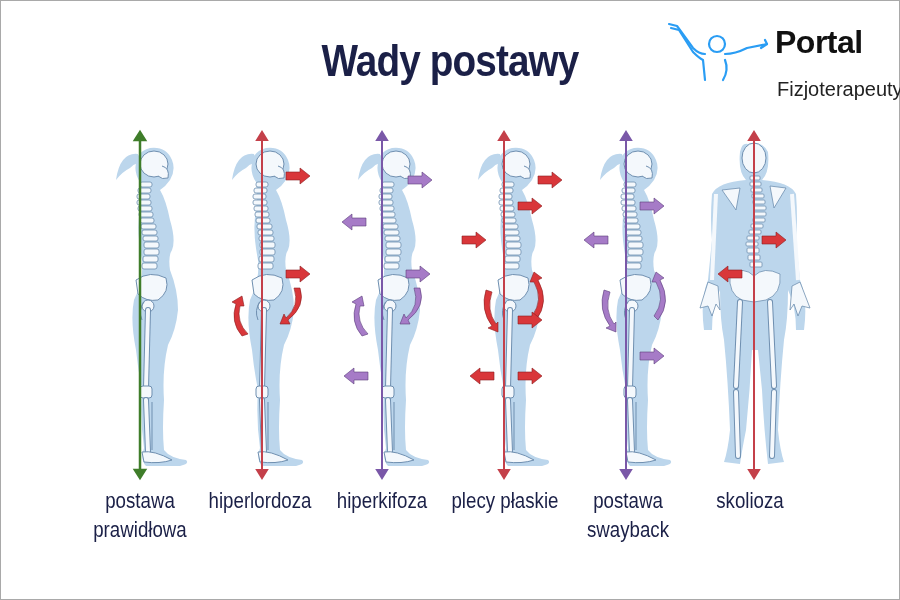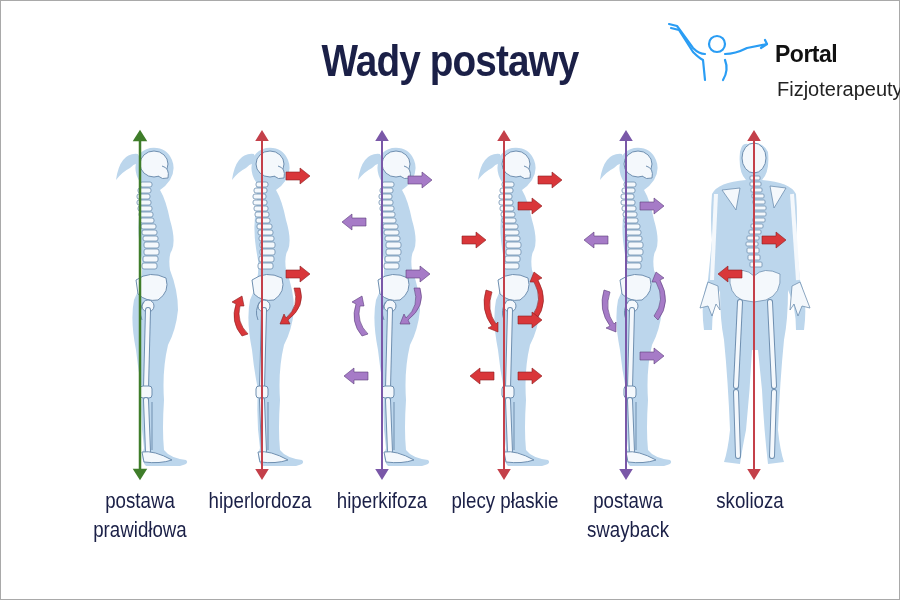--- a/index.html
+++ b/index.html
@@ -9,23 +9,23 @@
     border: 1px solid #a9a9a9; background: #ffffff;
   }
   .title {
     position: absolute; left: 280px; top: 36px; width: 340px; text-align: center;
     font-family: "Liberation Sans", sans-serif; font-weight: bold;
     font-size: 44px; letter-spacing: -1px; color: #1b2047;
     transform: scaleX(0.88); transform-origin: center;
   }
   .logo { position: absolute; left: 663px; top: 14px; width: 225px; height: 72px; }
   .logo .brand {
-    position: absolute; left: 112px; top: 27px;
+    position: absolute; left: 112px; top: 10px;
     font-family: "Liberation Sans", sans-serif; font-weight: bold;
-    font-size: 23px; color: #111111; letter-spacing: -0.5px;
+    font-size: 32px; color: #111111; letter-spacing: -0.5px;
   }
   .logo .sub {
     position: absolute; left: 114px; top: 64px;
     font-family: "Liberation Sans", sans-serif; font-size: 20px; color: #222;
   }
   .logo svg { position: absolute; left: 0; top: 0; }
   .figure { position: absolute; top: 130px; height: 350px; }
   .figure svg { position: absolute; left: 0; top: 0; overflow: visible; }
   .label {
     position: absolute; top: 486px; text-align: center;

